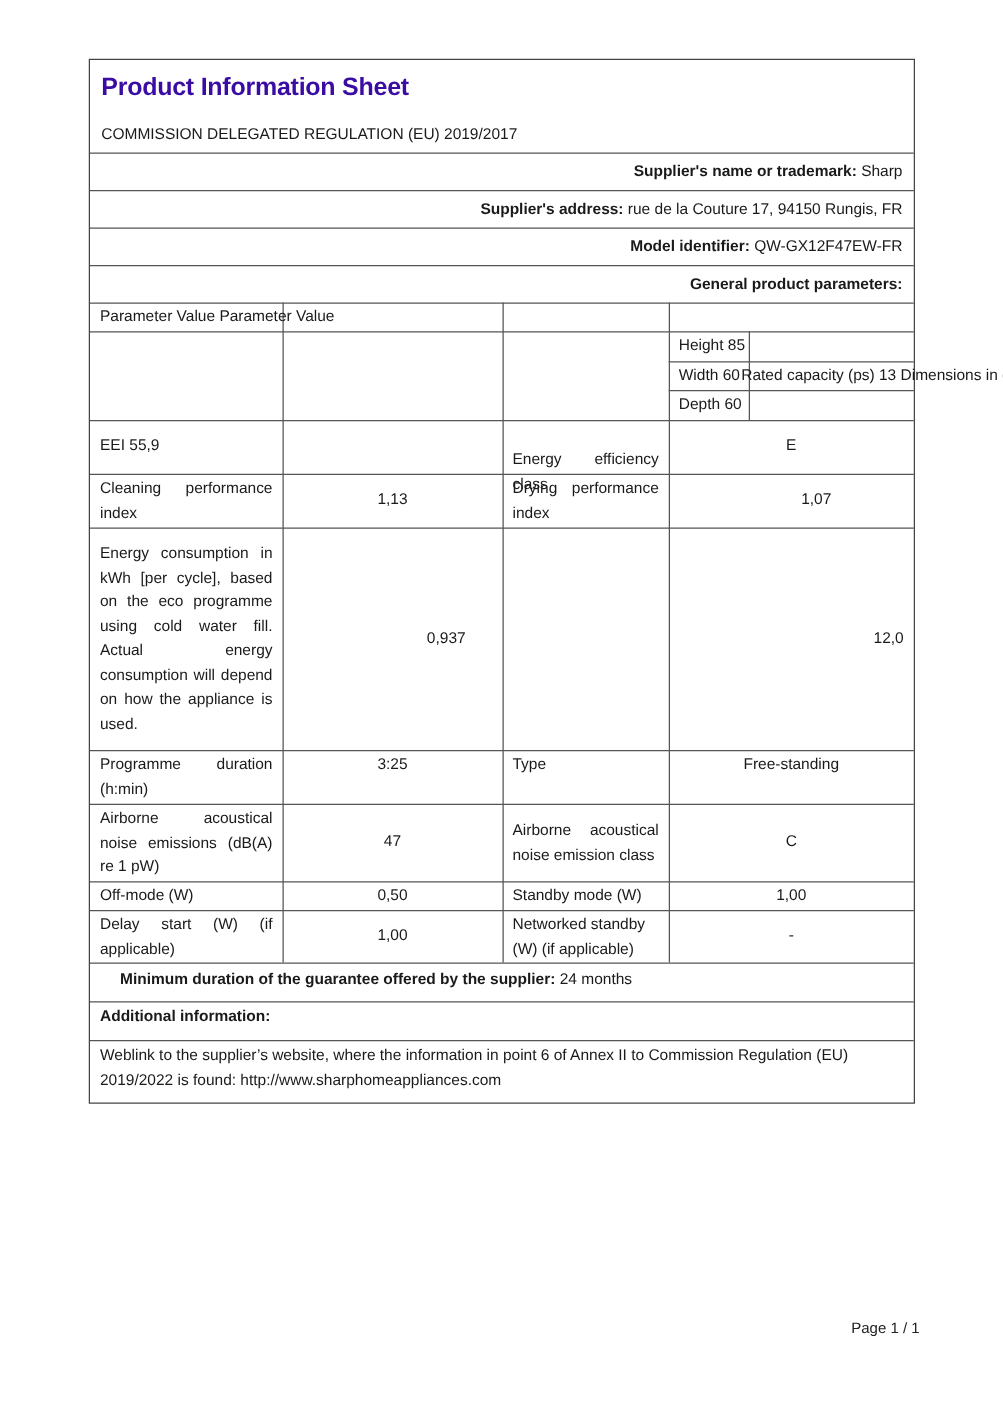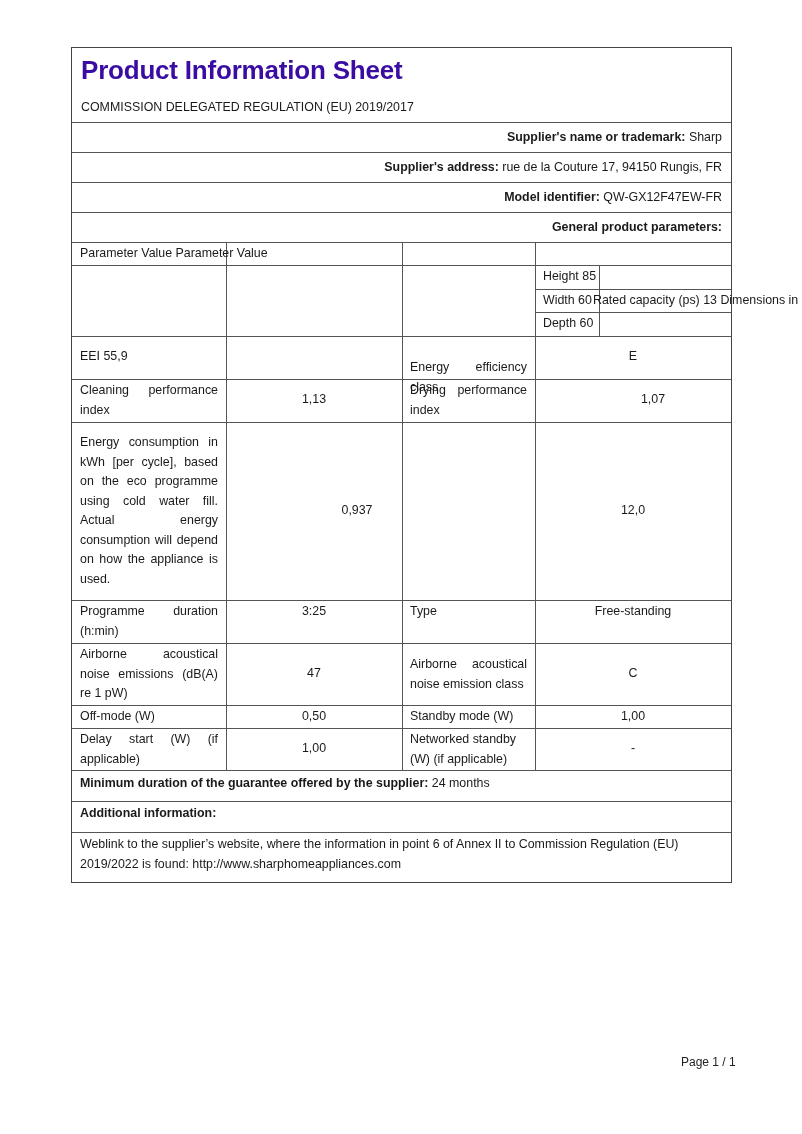--- a/index.html
+++ b/index.html
@@ -3,21 +3,21 @@
 <meta charset="utf-8">
 <style>
   html, body { margin: 0; padding: 0; background: #ffffff; }
   body { width: 802px; height: 1134px; position: relative; overflow: hidden;
          font-family: "Liberation Sans", sans-serif; color: #1a1a1a; }
   .sheet { position: absolute; left: 71px; top: 47px; width: 661px;
            border: 1px solid #444; box-sizing: border-box; }
   .row { border-bottom: 1px solid #555; box-sizing: border-box; padding: 0 9px;
          font-size: 12.4px; line-height: 19.5px; }
   .title-row { height: 48px; padding-top: 2px; border-bottom: none; }
-  .title { color: #3a0ca3; font-weight: bold; font-size: 26px; line-height: 40px;
+  .title { color: #3a0ca3; font-weight: bold; font-size: 20px; line-height: 40px;
            letter-spacing: -0.2px; }
   .subtitle-row { height: 27px; padding-top: 2px; border-bottom: 1px solid #555; }
   .line-row { height: 30px; padding-top: 5px; text-align: right; }
   .b { font-weight: bold; }
   .grid { position: relative; width: 100%; }
   .cell { position: absolute; box-sizing: border-box; font-size: 12.4px; line-height: 19.5px;
           padding: 0 8px; }
   .vl { position: absolute; width: 1px; background: #555; }
   .hl { position: absolute; height: 1px; background: #555; }
   .just { text-align: justify; text-align-last: left; }
@@ -86,21 +86,21 @@
     <div class="cell just" style="left:330px;top:88px;width:133px;margin-top:28px;">Energy efficiency class</div>
     <div class="cell center" style="left:463px;top:105px;width:196px;">E</div>
 
     <div class="cell just" style="left:0;top:139px;width:154px;">Cleaning performance index</div>
     <div class="cell center" style="left:154px;top:148px;width:176px;">1,13</div>
     <div class="cell just" style="left:330px;top:139px;width:133px;">Drying performance index</div>
     <div class="cell center" style="left:483px;top:148px;width:196px;">1,07</div>
 
     <div class="cell just" style="left:0;top:191px;width:154px;">Energy consumption in kWh [per cycle], based on the eco programme using cold water fill. Actual energy consumption will depend on how the appliance is used.</div>
     <div class="cell center" style="left:154px;top:259px;width:176px;margin-left:43px;">0,937</div>
-    <div class="cell center" style="left:463px;top:259px;width:196px;">12,0</div>
+    <div class="cell center" style="left:463px;top:259px;width:196px;text-align:right;">12,0</div>
 
     <div class="cell just" style="left:0;top:360px;width:154px;">Programme duration (h:min)</div>
     <div class="cell center" style="left:154px;top:360px;width:176px;">3:25</div>
     <div class="cell" style="left:330px;top:360px;width:133px;">Type</div>
     <div class="cell center" style="left:463px;top:360px;width:196px;">Free-standing</div>
 
     <div class="cell just" style="left:0;top:403px;width:154px;">Airborne acoustical noise emissions (dB(A) re 1 pW)</div>
     <div class="cell center" style="left:154px;top:422px;width:176px;">47</div>
     <div class="cell just" style="left:330px;top:413px;width:133px;">Airborne acoustical noise emission class</div>
     <div class="cell center" style="left:463px;top:422px;width:196px;">C</div>
@@ -108,21 +108,21 @@
     <div class="cell" style="left:0;top:465px;width:154px;">Off-mode (W)</div>
     <div class="cell center" style="left:154px;top:465px;width:176px;">0,50</div>
     <div class="cell" style="left:330px;top:465px;width:133px;">Standby mode (W)</div>
     <div class="cell center" style="left:463px;top:465px;width:196px;">1,00</div>
 
     <div class="cell just" style="left:0;top:488px;width:154px;">Delay start (W) (if applicable)</div>
     <div class="cell center" style="left:154px;top:497px;width:176px;">1,00</div>
     <div class="cell" style="left:330px;top:488px;width:133px;">Networked standby (W) (if applicable)</div>
     <div class="cell center" style="left:463px;top:497px;width:196px;">-</div>
 
-    <div class="cell" style="left:0;top:532px;width:659px;">
+    <div class="cell" style="left:16px;top:532px;width:659px;">
       <span class="b">Minimum duration of the guarantee offered by the supplier:</span>
       <span>24 months</span>
     </div>
 
     <div class="cell b" style="left:0;top:562px;width:659px;">Additional information:</div>
 
     <div class="cell" style="left:0;top:593px;width:640px;">Weblink to the supplier’s website, where the information in point 6 of Annex II to Commission Regulation (EU) 2019/2022 is found: http://www.sharphomeappliances.com</div>
   </div>
 </div>
 

